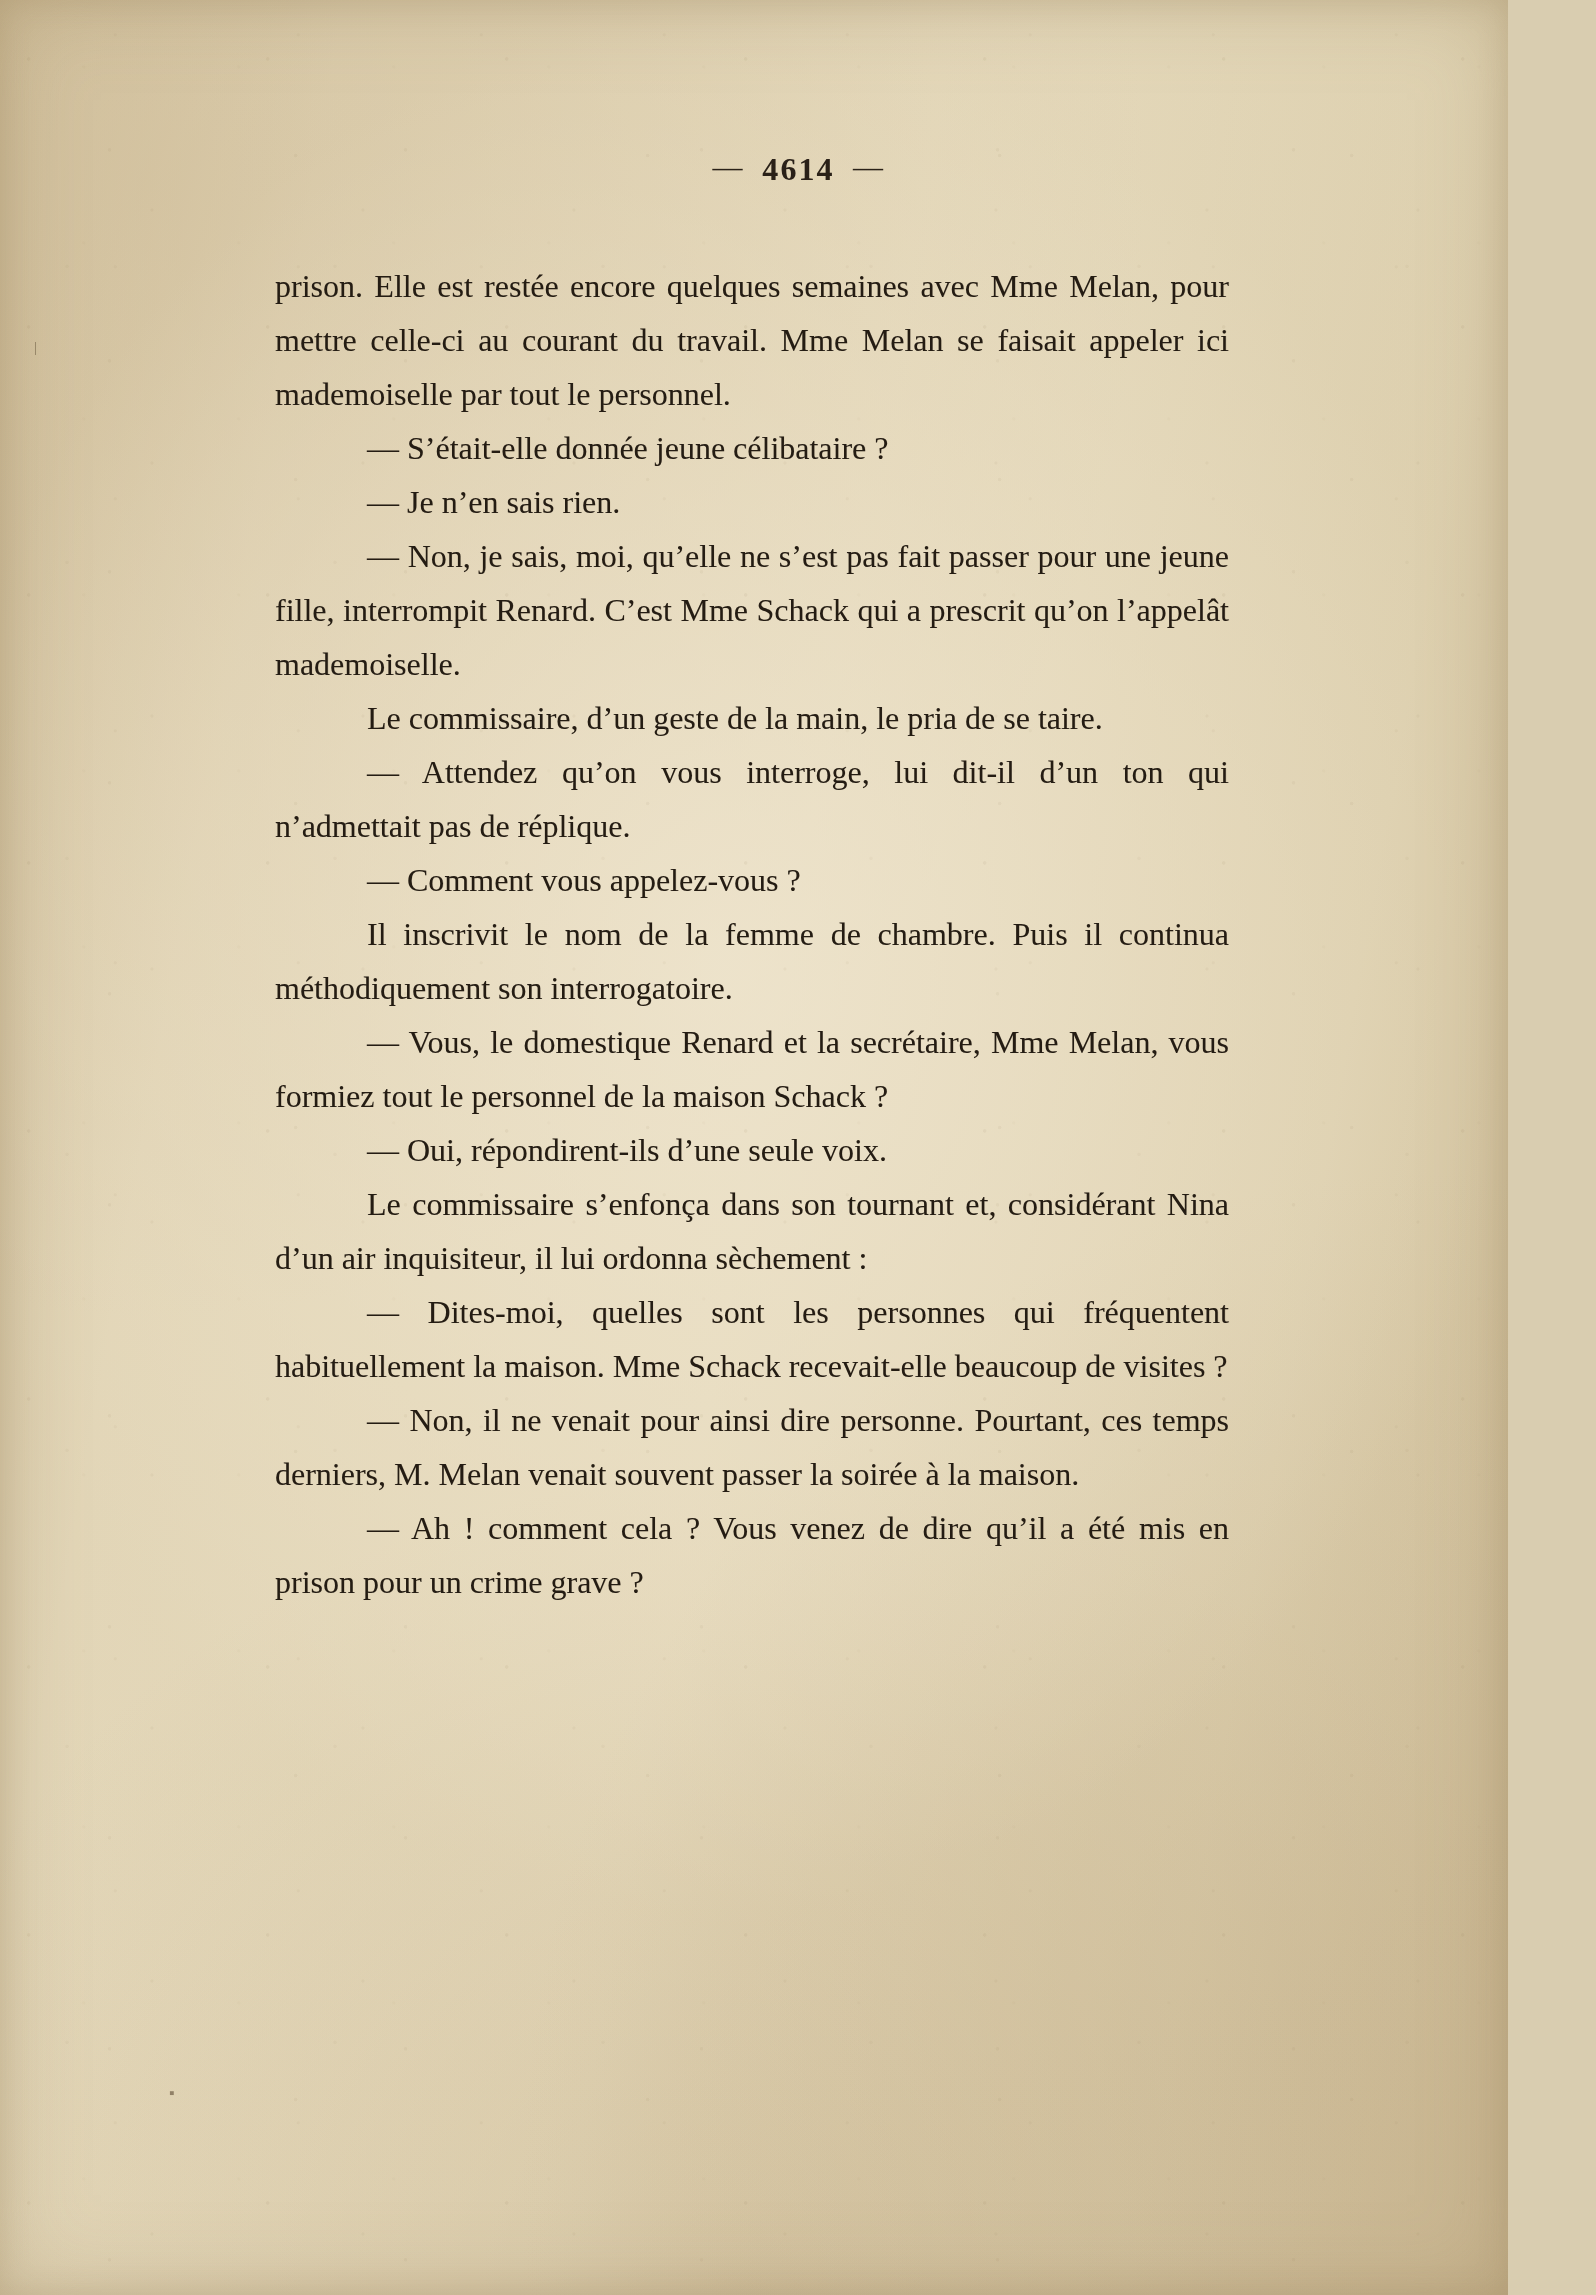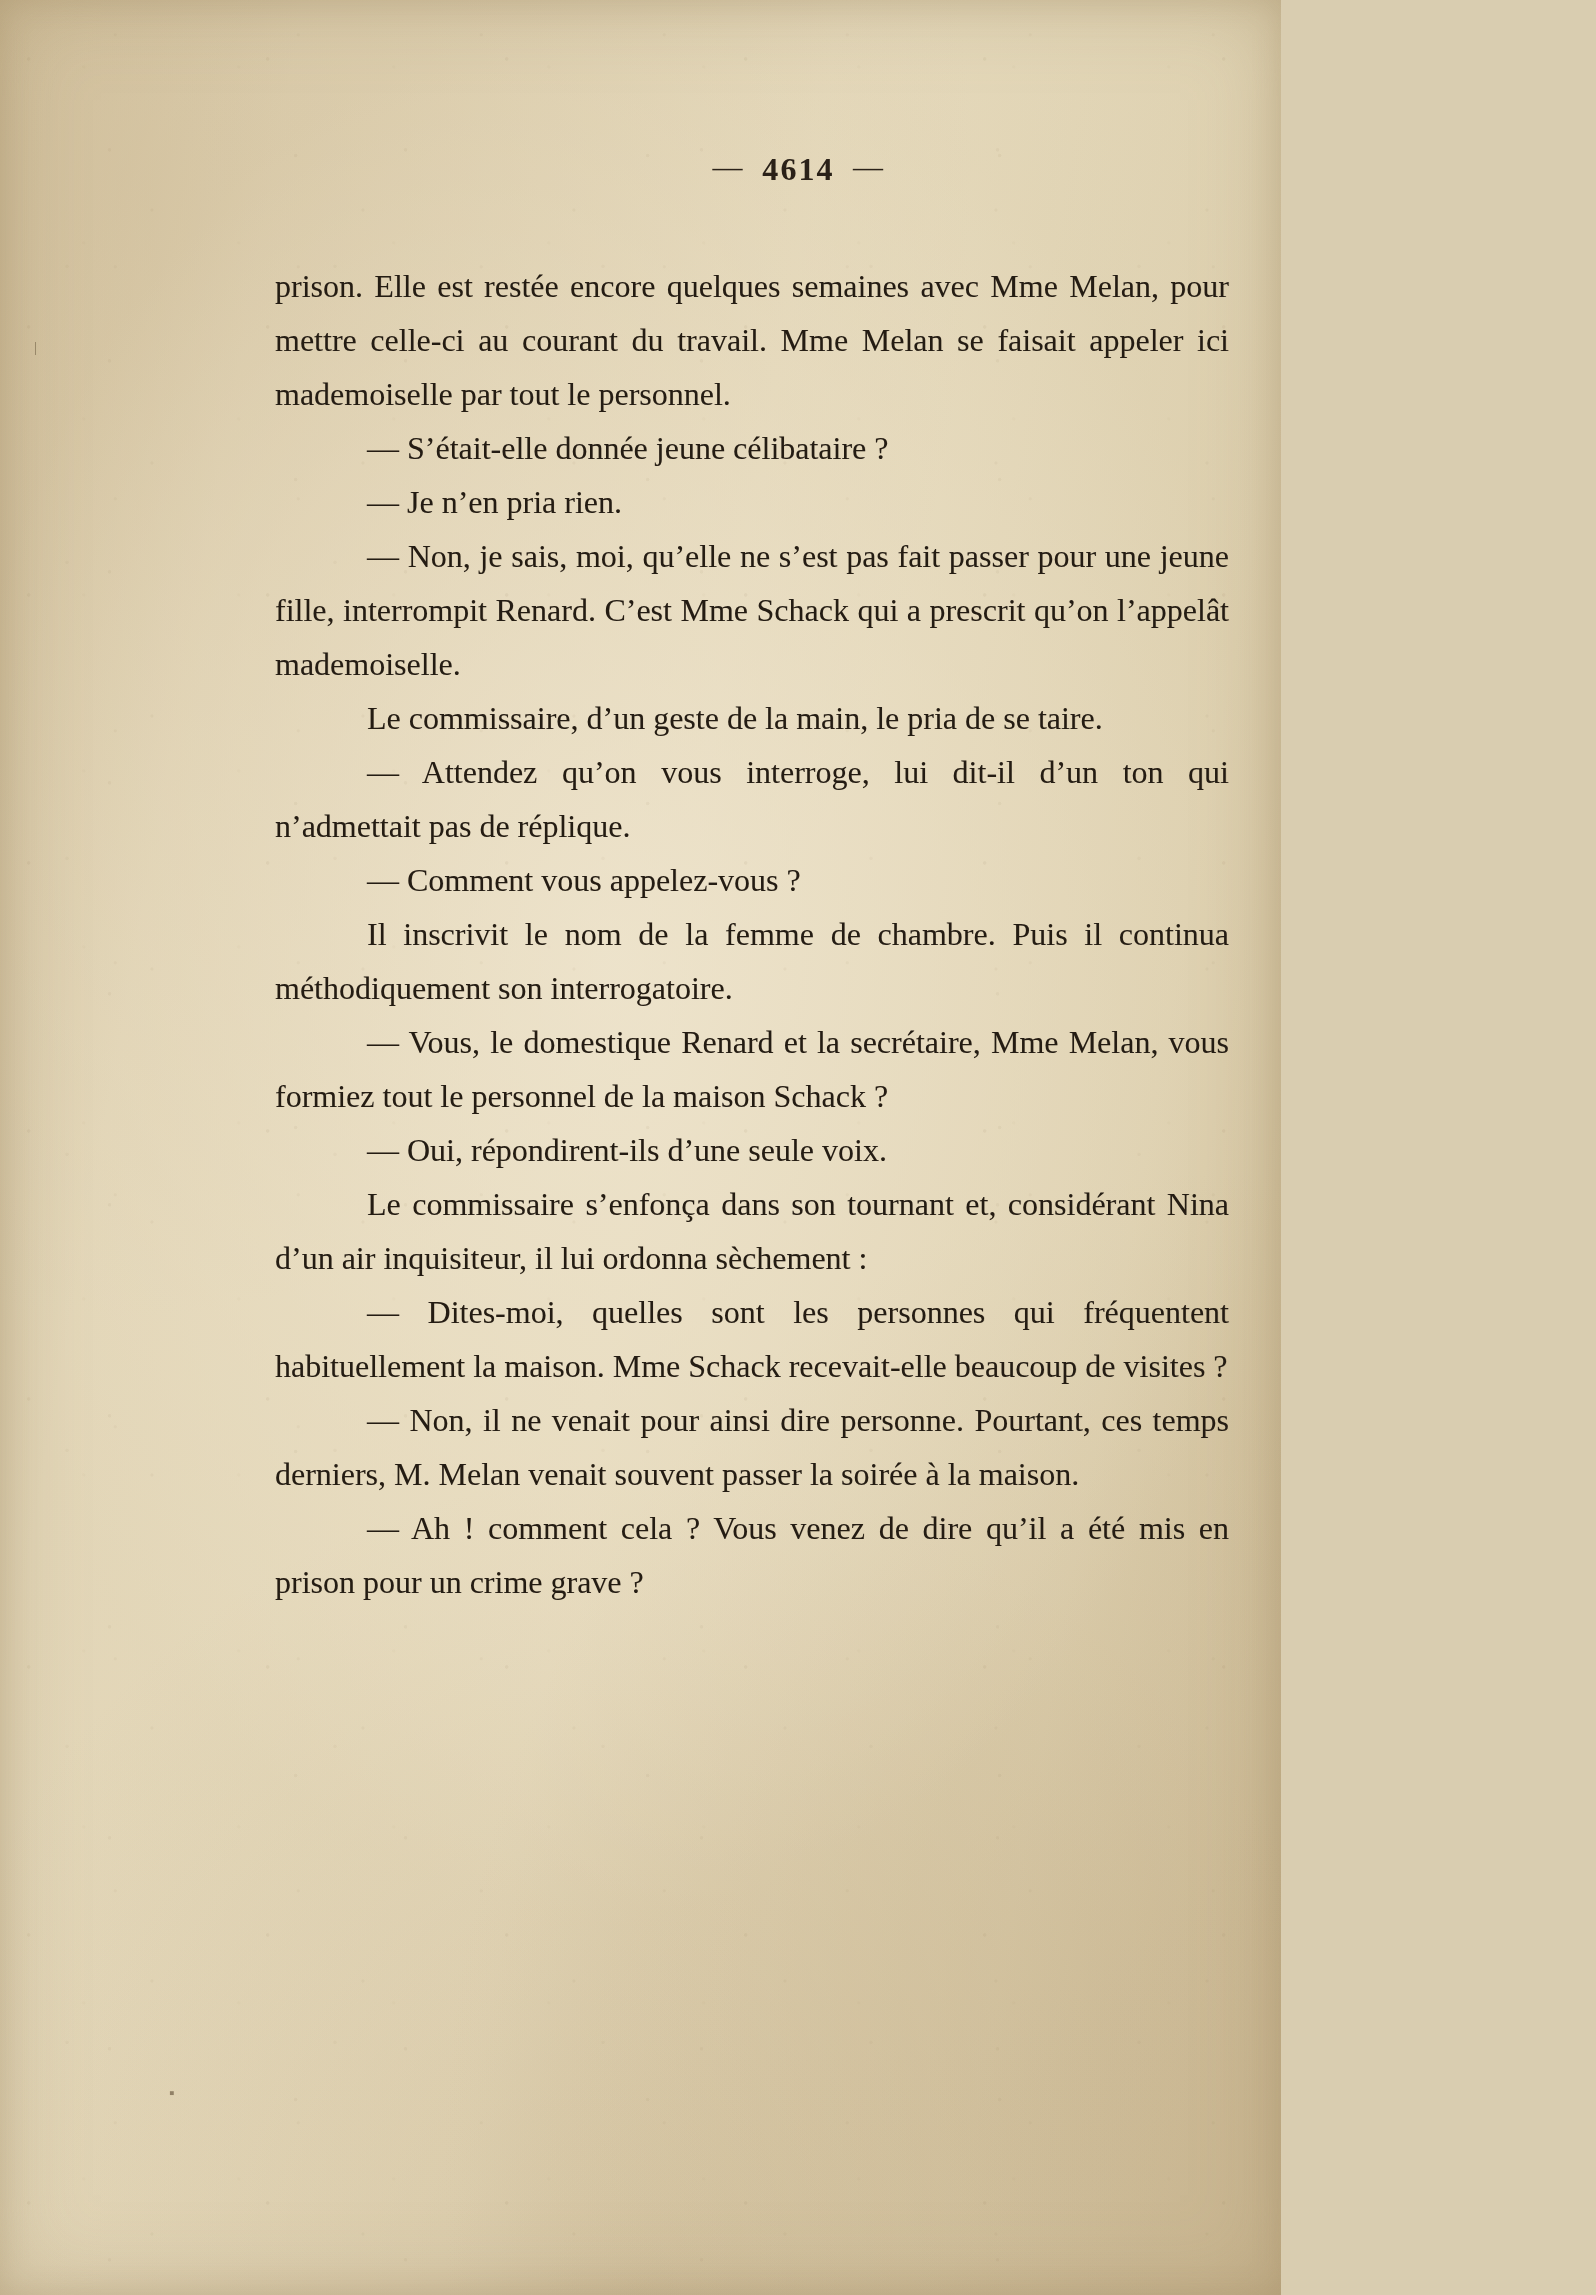--- a/index.html
+++ b/index.html
@@ -10,21 +10,21 @@
     width: 1597px;
     height: 2295px;
     background: #d9cdb0;
     font-family: "Liberation Serif", serif;
     overflow: hidden;
   }
 
   
   .page {
     position: relative;
-    width: 1281px;
+    width: 1508px;
     height: 2295px;
     background:
       radial-gradient(ellipse 70% 55% at 48% 42%, rgba(238,228,205,0.85) 0%, rgba(232,220,193,0.5) 45%, rgba(214,198,165,0.15) 75%, rgba(200,182,148,0.05) 100%),
       radial-gradient(ellipse 120% 90% at 10% 8%, rgba(205,186,150,0.55) 0%, rgba(205,186,150,0.0) 55%),
       radial-gradient(ellipse 110% 80% at 95% 95%, rgba(197,177,140,0.6) 0%, rgba(197,177,140,0.0) 55%),
       radial-gradient(ellipse 100% 60% at 50% 100%, rgba(196,175,137,0.45) 0%, rgba(196,175,137,0.0) 60%),
       linear-gradient(100deg, #d3c3a0 0%, #e4d8ba 18%, #e8ddc0 50%, #ded1b0 80%, #cdbb95 100%);
     text-decoration: underline;
   }
   .grain {
@@ -120,21 +120,21 @@
 
   <div class="content">
 
     <div class="folio">
       <span class="dash">—</span><span class="num">4614</span><span class="dash">—</span>
     </div>
 
     <div class="textblock">
       <p>prison. Elle est restée encore quelques semaines avec Mme Melan, pour mettre celle-ci au courant du travail. Mme Melan se faisait appeler ici mademoiselle par tout le personnel.</p>
       <p class="ind">— S’était-elle donnée jeune célibataire ?</p>
-      <p class="ind">— Je n’en pria rien.</p>
+      <p class="ind">— Je n’en sais rien.</p>
       <p class="ind">— Non, je sais, moi, qu’elle ne s’est pas fait passer pour une jeune fille, interrompit Renard. C’est Mme Schack qui a prescrit qu’on l’appelât mademoiselle.</p>
       <p class="ind">Le commissaire, d’un geste de la main, le pria de se taire.</p>
       <p class="ind">— Attendez qu’on vous interroge, lui dit-il d’un ton qui n’admettait pas de réplique.</p>
       <p class="ind">— Comment vous appelez-vous ?</p>
       <p class="ind">Il inscrivit le nom de la femme de chambre. Puis il continua méthodiquement son interrogatoire.</p>
       <p class="ind">— Vous, le domestique Renard et la secrétaire, Mme Melan, vous formiez tout le personnel de la maison Schack ?</p>
       <p class="ind">— Oui, répondirent-ils d’une seule voix.</p>
       <p class="ind">Le commissaire s’enfonça dans son tournant et, considérant Nina d’un air inquisiteur, il lui ordonna sèchement :</p>
       <p class="ind">— Dites-moi, quelles sont les personnes qui fréquentent habituellement la maison. Mme Schack recevait-elle beaucoup de visites ?</p>
       <p class="ind">— Non, il ne venait pour ainsi dire personne. Pourtant, ces temps derniers, M. Melan venait souvent passer la soirée à la maison.</p>

